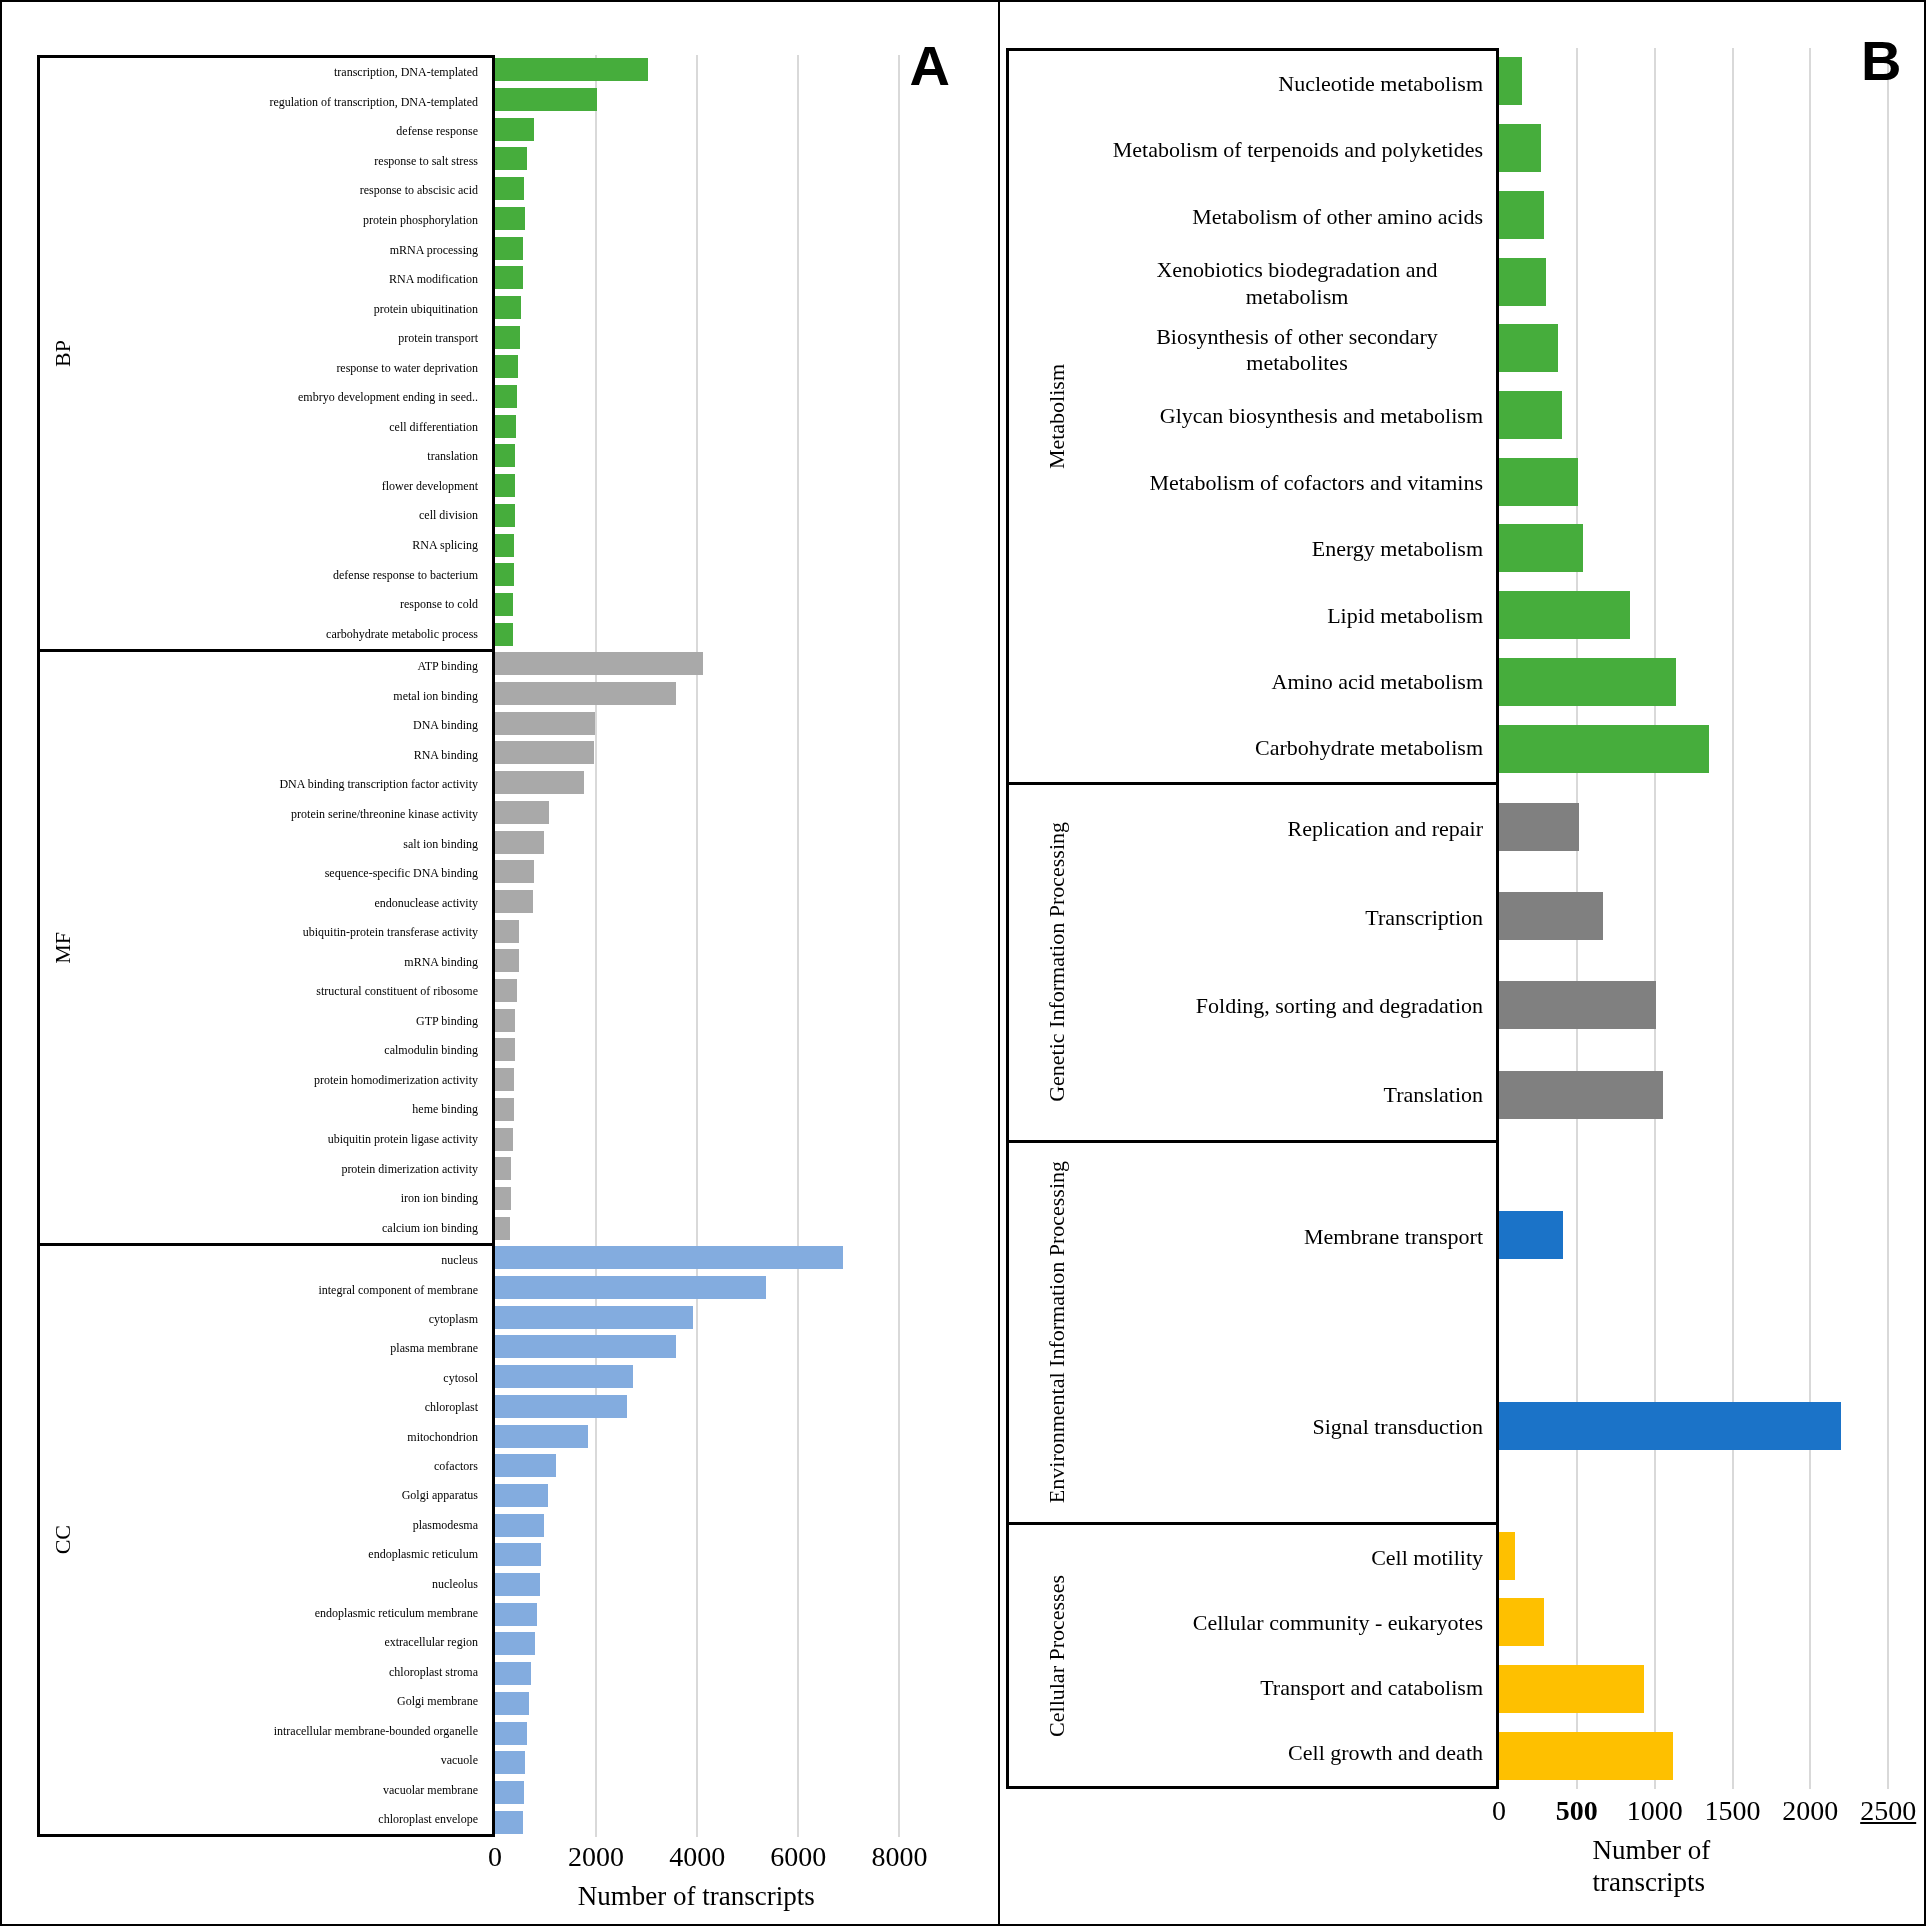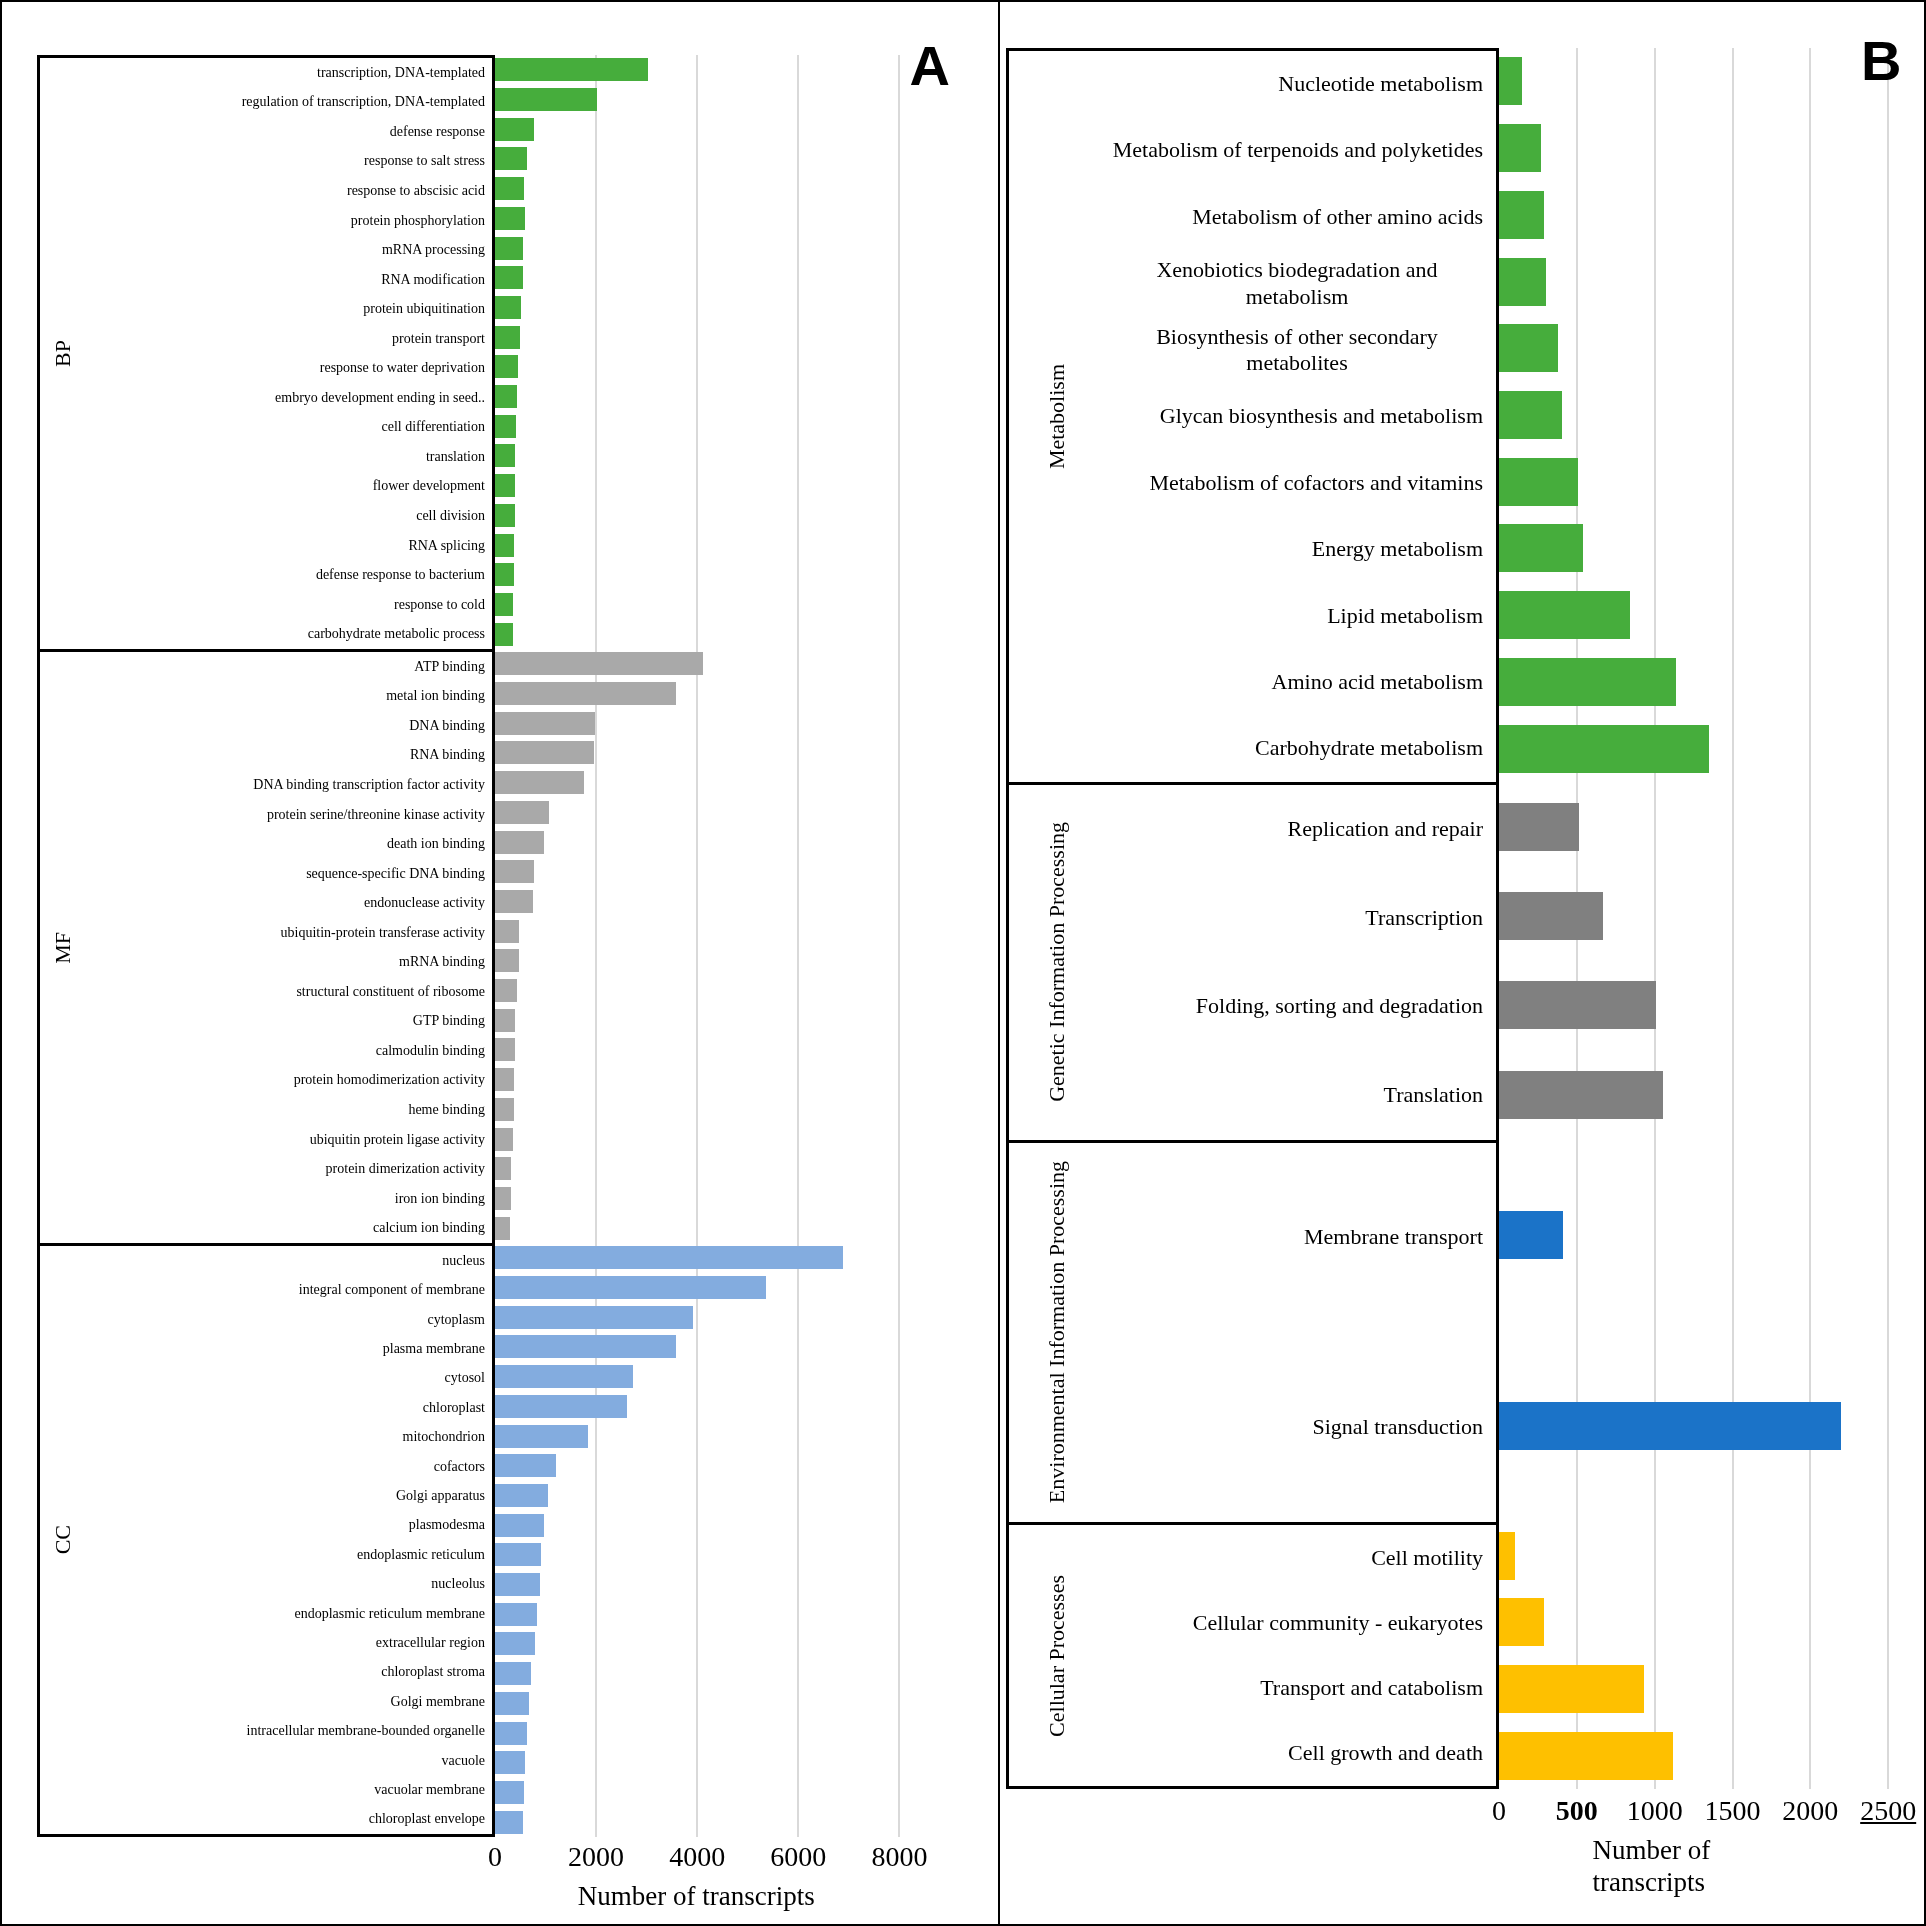--- a/index.html
+++ b/index.html
@@ -32,21 +32,21 @@
 
   .group-cell { flex:none; display:flex; align-items:center; justify-content:center; }
   .panel-a .group-cell { width:45px; }
   .panel-b .group-cell { width:96px; }
   .group-label { writing-mode:vertical-rl; transform:rotate(180deg); text-align:center; line-height:1.15; }
   .panel-a .group-label { font-size:22px; }
   .panel-b .group-label { font-size:22px; }
 
   .cats { flex:1; display:flex; flex-direction:column; min-width:0; }
   .cat { flex:1; display:flex; align-items:center; justify-content:flex-end; min-height:0; }
-  .panel-a .cat { font-size:14px; padding-right:7px; white-space:nowrap; }
+  .panel-a .cat { font-size:12px; padding-right:14px; white-space:nowrap; }
   .panel-b .cat { font-size:22px; padding-right:13px; }
   .panel-b .cat span { text-align:center; line-height:1.2; max-width:372px; }
 
   .xaxis { position:relative; height:40px; }
   .panel-a .xaxis { margin-left:493px; margin-top:3px; }
   .panel-b .xaxis { margin-left:499px; margin-top:5px; }
   .xaxis .tick { position:absolute; transform:translateX(-50%); font-size:28px; line-height:1.2; }
   .xlabel { position:relative; height:48px; }
   .panel-a .xlabel { margin-left:493px; }
   .panel-b .xlabel { margin-left:499px; }
@@ -216,21 +216,21 @@
               <div class="cat">
                 <span>RNA binding</span>
               </div>
               <div class="cat">
                 <span>DNA binding transcription factor activity</span>
               </div>
               <div class="cat">
                 <span>protein serine/threonine kinase activity</span>
               </div>
               <div class="cat">
-                <span>death ion binding</span>
+                <span>salt ion binding</span>
               </div>
               <div class="cat">
                 <span>sequence-specific DNA binding</span>
               </div>
               <div class="cat">
                 <span>endonuclease activity</span>
               </div>
               <div class="cat">
                 <span>ubiquitin-protein transferase activity</span>
               </div>

